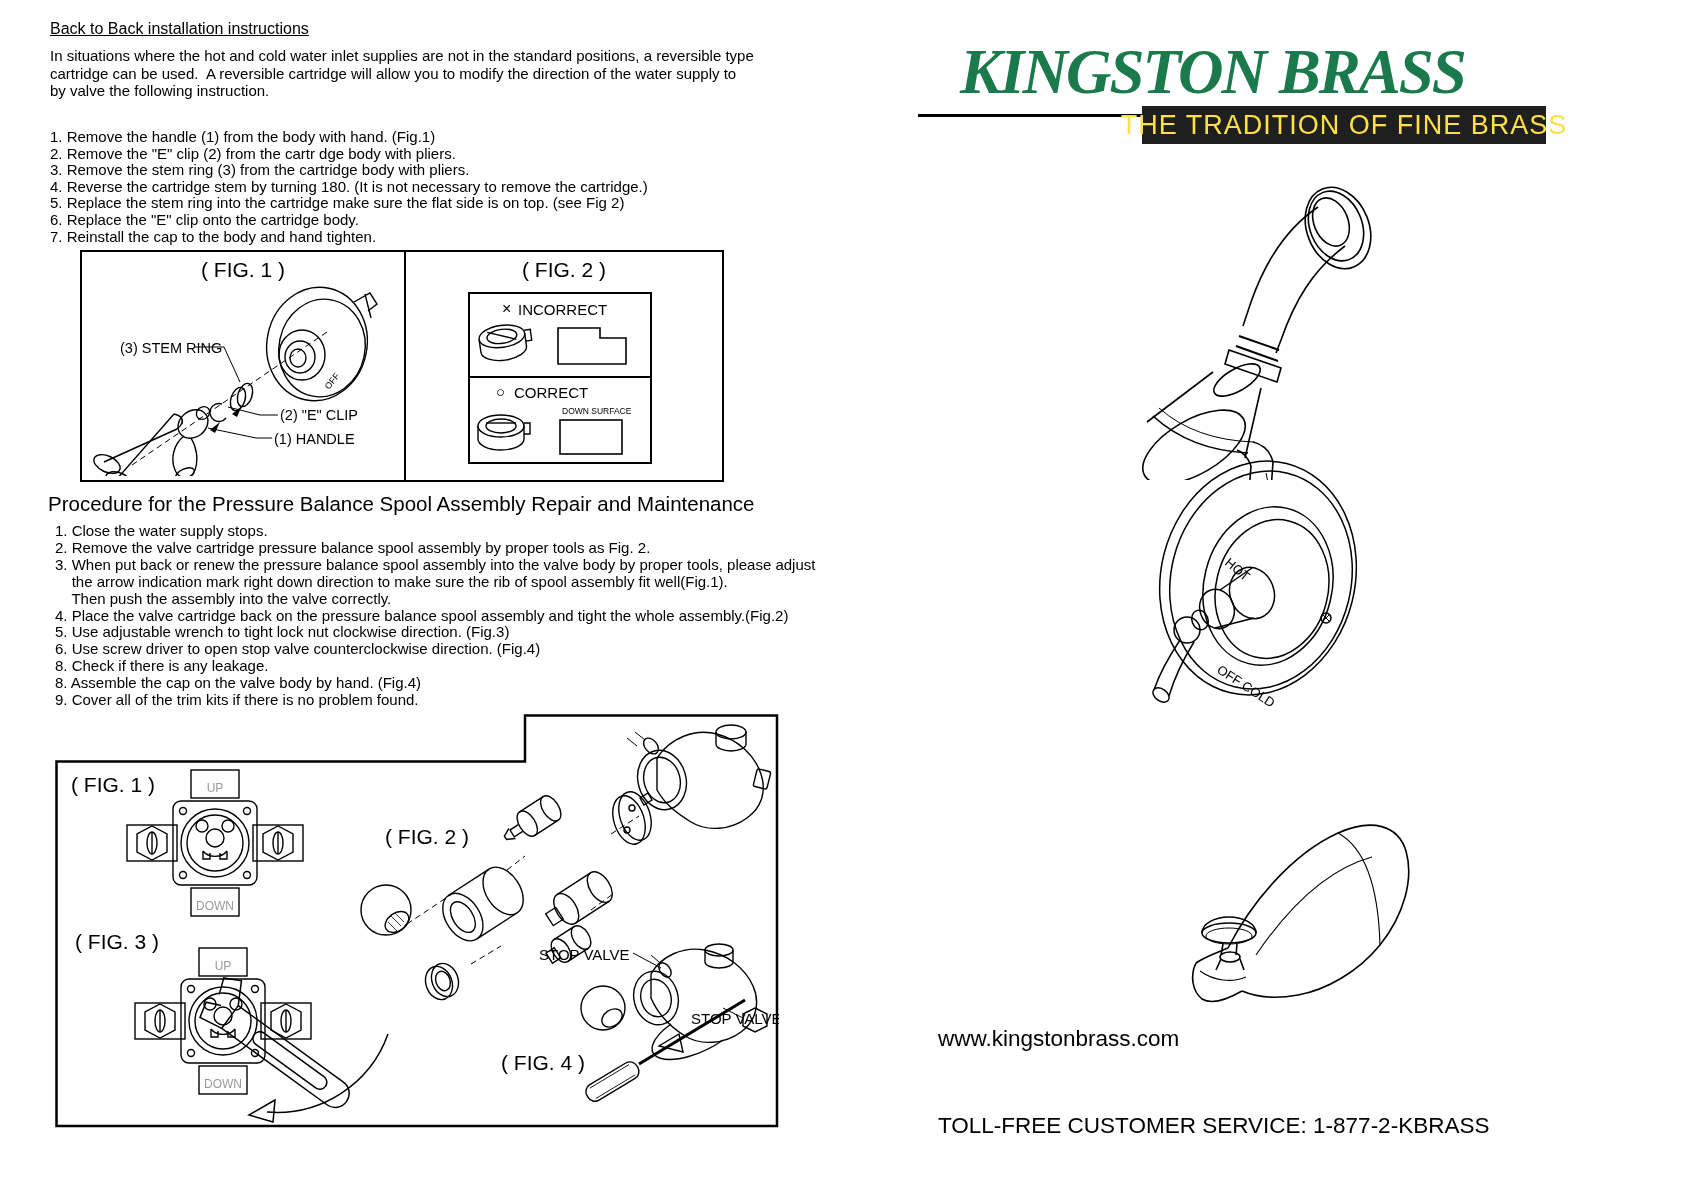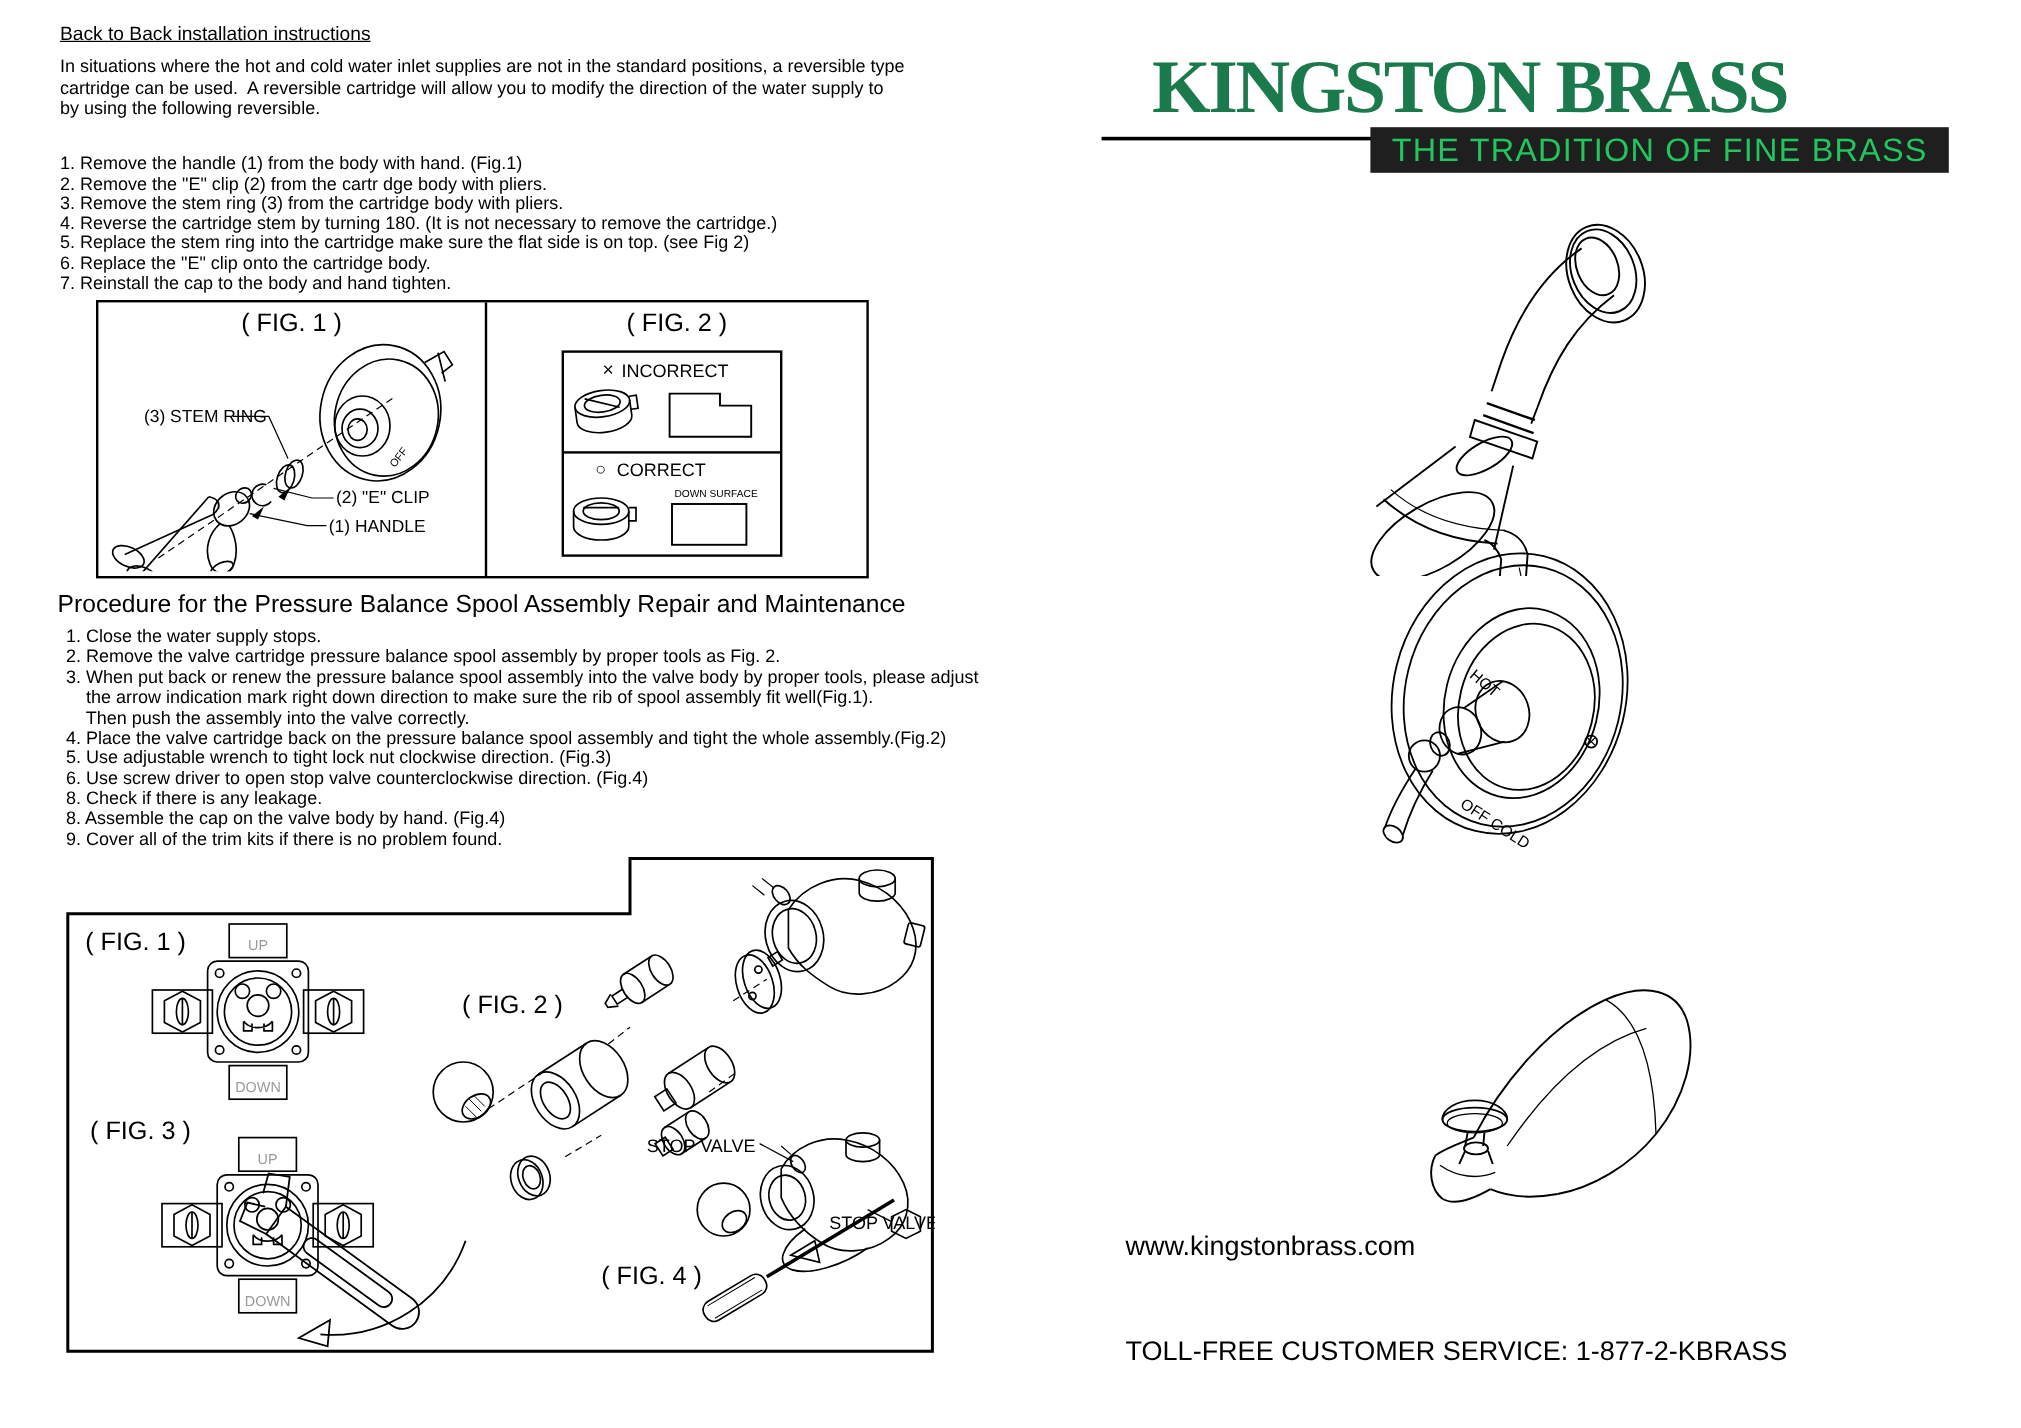--- a/index.html
+++ b/index.html
@@ -22,21 +22,21 @@
 
 <div id="page">
 
   <div class="abs" style="left:50px;top:20px;width:620px;text-align:left;font-size:16px;">
     <span style="text-decoration:underline;">Back to Back installation instructions</span>
   </div>
 
   <div class="abs" style="left:50px;top:47px;">
     <div class="line">In situations where the hot and cold water inlet supplies are not in the standard positions, a reversible type</div>
     <div class="line">cartridge can be used.  A reversible cartridge will allow you to modify the direction of the water supply to</div>
-    <div class="line">by using the following reversible.</div>
+    <div class="line">by valve the following instruction.</div>
   </div>
 
   <div class="abs steps" style="left:50px;top:129px;">
     <div class="line">1. Remove the handle (1) from the body with hand. (Fig.1)</div>
     <div class="line">2. Remove the "E" clip (2) from the cartr dge body with pliers.</div>
     <div class="line">3. Remove the stem ring (3) from the cartridge body with pliers.</div>
     <div class="line">4. Reverse the cartridge stem by turning 180. (It is not necessary to remove the cartridge.)</div>
     <div class="line">5. Replace the stem ring into the cartridge make sure the flat side is on top. (see Fig 2)</div>
     <div class="line">6. Replace the "E" clip onto the cartridge body.</div>
     <div class="line">7. Reinstall the cap to the body and hand tighten.</div>
@@ -265,23 +265,23 @@
         <path d="M534 362 h46 M534 374 h46" stroke-width="0.8"></path>
       </g>
       <path d="M616 312 a34 14 -25 1 0 52 16"></path>
       <polygon points="624,322 604,334 628,340"></polygon>
     </g>
 
     <text class="sv" x="636" y="312">STOP VALVE</text>
     <path d="M668 296 L688 306" fill="none" stroke="#000" stroke-width="1"></path>
   </svg>
 
-  <div class="abs" style="left:960px;top:30px;width:510px;height:84px;line-height:84px;font-family:'Liberation Serif',serif;font-weight:bold;font-size:63px;letter-spacing:-2px;white-space:nowrap;color:#1b7a4c;">KINGSTON BRASS</div>
+  <div class="abs" style="left:960px;top:30px;width:510px;height:84px;line-height:84px;font-family:'Liberation Serif',serif;font-style:italic;font-weight:bold;font-size:63px;letter-spacing:-2px;white-space:nowrap;color:#1b7a4c;">KINGSTON BRASS</div>
   <div class="abs" style="left:918px;top:114px;width:230px;height:3px;background:#000;"></div>
-  <div class="abs" style="left:1142px;top:106px;width:482px;height:38px;background:#1f1f1f;color:#22c55e;display:flex;align-items:center;justify-content:center;font-size:27px;letter-spacing:1px;white-space:nowrap;">THE TRADITION OF FINE BRASS</div>
+  <div class="abs" style="left:1142px;top:106px;width:404px;height:38px;background:#1f1f1f;color:#fde047;display:flex;align-items:center;justify-content:center;font-size:27px;letter-spacing:1px;white-space:nowrap;">THE TRADITION OF FINE BRASS</div>
 
   <svg class="abs" style="left:1055px;top:150px;" width="345" height="330" viewBox="0 0 345 330">
     <g fill="none" stroke="#000" stroke-width="1.6">
       <ellipse cx="283" cy="78" rx="31" ry="42" transform="rotate(-22 283 78)"></ellipse>
       <ellipse cx="281" cy="76" rx="26" ry="36" transform="rotate(-22 281 76)"></ellipse>
       <ellipse cx="276" cy="72" rx="17" ry="25" transform="rotate(-22 276 72)"></ellipse>
       <path d="M263 57 C232 78 210 112 196 152 L188 176"></path>
       <path d="M290 96 C258 120 240 150 226 190 L221 203"></path>
       <path d="M184 186 L224 200 M181 196 L223 211" stroke-width="2"></path>
       <path d="M174 200 L226 218 L222 232 L170 214 Z"></path>

